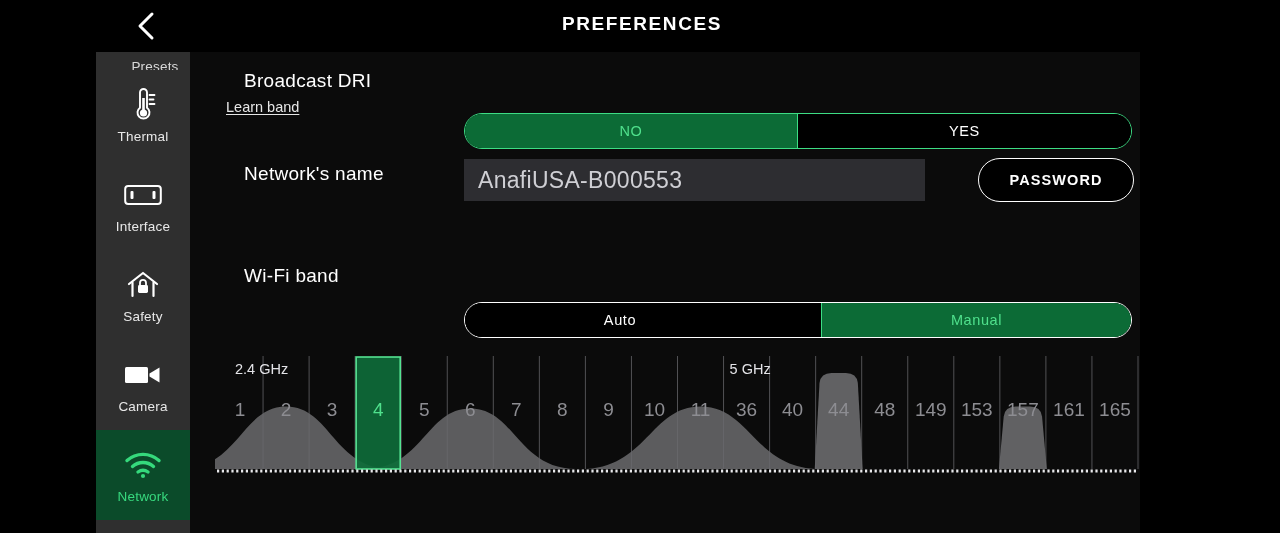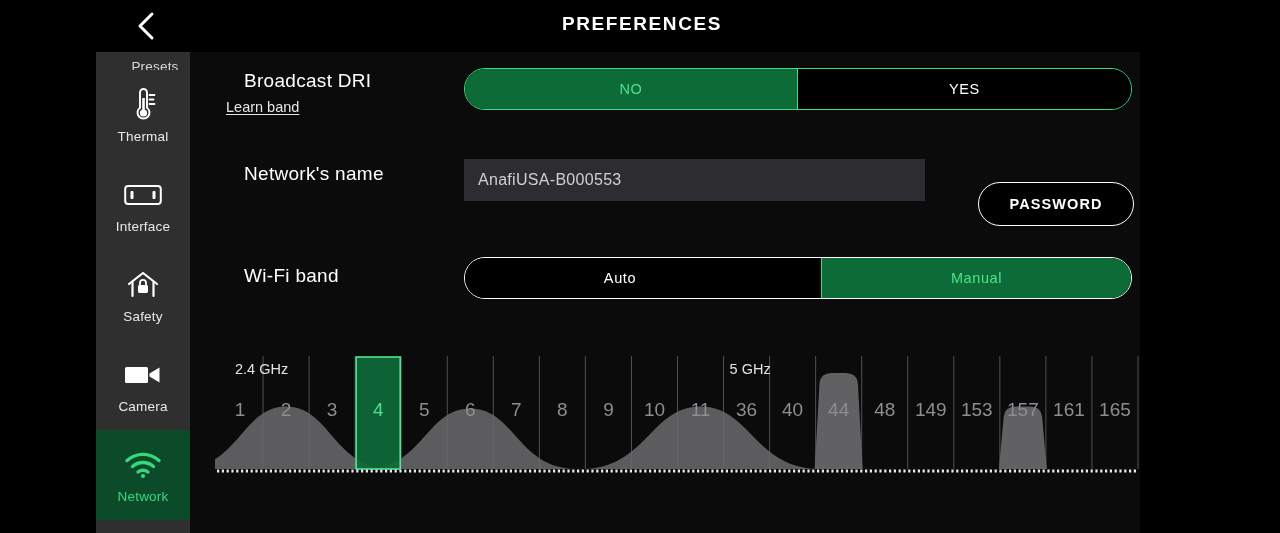--- a/index.html
+++ b/index.html
@@ -143,26 +143,27 @@
     font-size: 14.5px;
     text-decoration: underline;
     text-underline-offset: 2px;
     cursor: pointer;
     white-space: nowrap;
   }
 
   
   .segmented {
     position: absolute;
-    height: 42px;
+    height: 36px;
     border: 1.6px solid #ffffff;
     border-radius: 21px;
     display: flex;
     overflow: hidden;
     background: #000000;
+    margin-top: 45px;
   }
   .seg {
     flex: 1 1 50%;
     display: flex;
     align-items: center;
     justify-content: center;
     color: #ffffff;
     font-size: 14.5px;
     letter-spacing: 0.6px;
     cursor: pointer;
@@ -178,37 +179,36 @@
   .segmented.sel-right { border-color: #ffffff; }
 
   
   .text-field {
     position: absolute;
     height: 42px;
     background: #2d2d31;
     border: none;
     color: #cfcfd4;
     font-family: "Liberation Sans", sans-serif;
-    font-size: 16px;
+    font-size: 23px;
     padding: 0 14px;
     letter-spacing: 0.3px;
   }
   .pill-btn {
     position: absolute;
     height: 44px;
     border: 1.6px solid #ffffff;
     border-radius: 22px;
     background: #000000;
     color: #ffffff;
     font-family: "Liberation Sans", sans-serif;
     font-size: 14.5px;
     font-weight: bold;
     letter-spacing: 1.1px;
     cursor: pointer;
-    margin-top: 24px;
   }
 
   
   #chart-wrap {
     position: absolute;
     left: 25px;
     top: 298px;
     width: 925px;
     height: 130px;
   }

